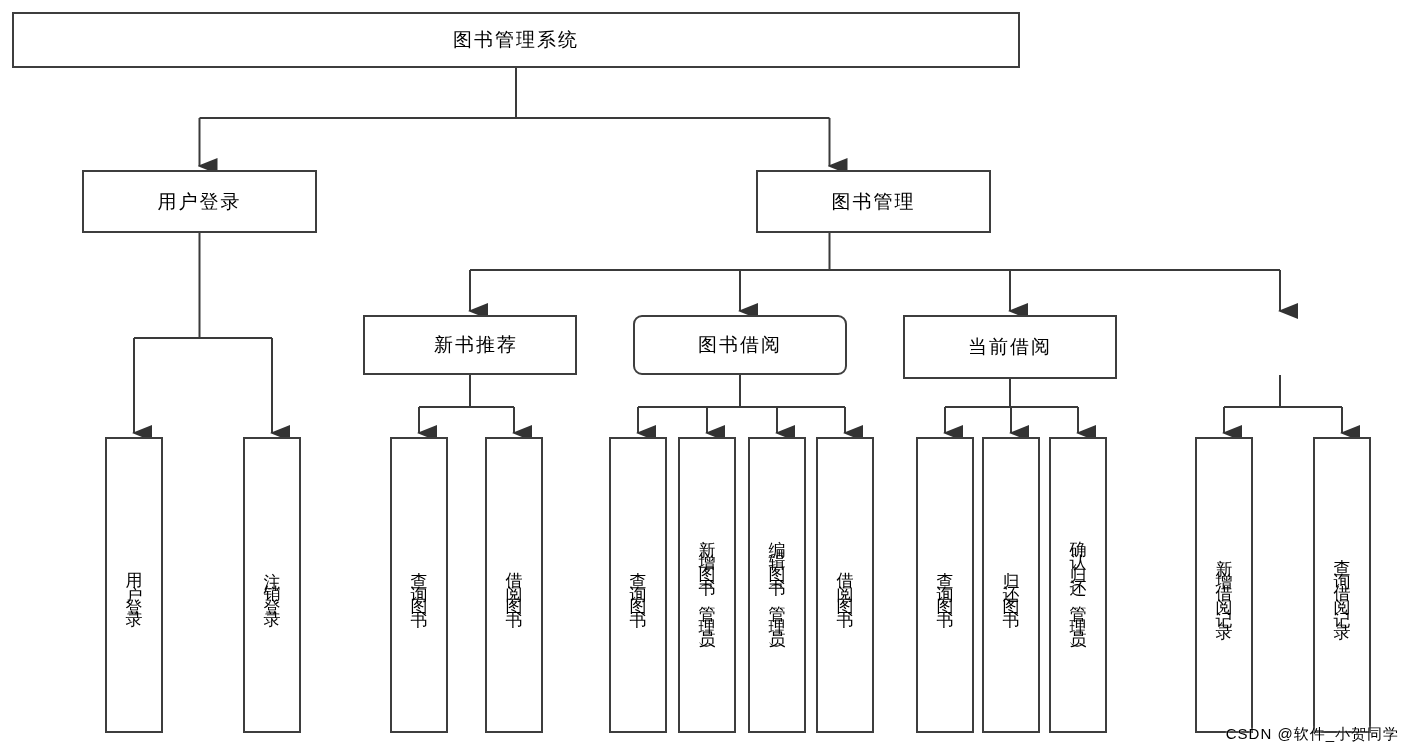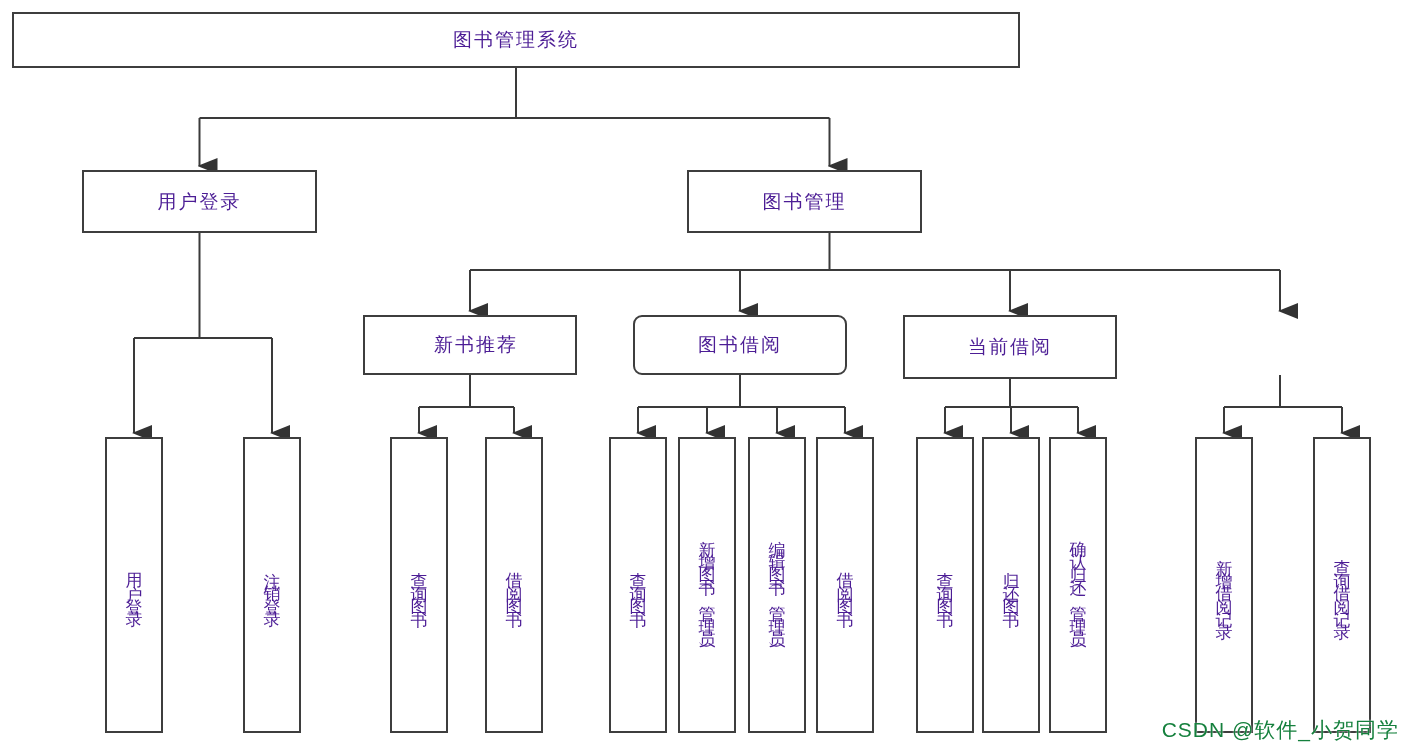--- a/index.html
+++ b/index.html
@@ -5,30 +5,30 @@
   html,body{margin:0;padding:0;background:#ffffff;}
   .canvas{
     position:relative;width:1405px;height:747px;background:#ffffff;
     font-family:"Liberation Sans","DejaVu Sans",sans-serif;overflow:hidden;
   }
   .wires{position:absolute;left:0;top:0;z-index:1;}
   .w{stroke:#3a3a3a;stroke-width:2;fill:none;}
   .node{
     position:absolute;background:#ffffff;border:2px solid #3e3e3e;
     display:flex;align-items:center;justify-content:center;
-    box-sizing:border-box;color:#4c1d95;z-index:2;
+    box-sizing:border-box;color:#000000;z-index:2;
   }
   .h .lbl{font-size:19px;letter-spacing:2px;white-space:nowrap;}
   .leaf .lbl{
     writing-mode:vertical-rl;text-orientation:mixed;
     font-size:17px;letter-spacing:13px;line-height:1;
   }
   .watermark{
     position:absolute;right:6px;bottom:3px;z-index:3;
-    font-size:21px;color:#15803d;letter-spacing:1px;white-space:nowrap;
+    font-size:15px;color:#000000;letter-spacing:1px;white-space:nowrap;
     text-shadow:0 0 2px #ffffff;
   }
 </style>
 </head>
 <body>
 
 <div class="canvas">
 
   <svg class="wires" width="1405" height="747" viewBox="0 0 1405 747">
     <defs>
@@ -85,21 +85,21 @@
     </g>
   </svg>
 
   <div class="node h" style="left:12px;top:12px;width:1008px;height:56px;">
     <span class="lbl">图书管理系统</span>
   </div>
 
   <div class="node h" style="left:82px;top:170px;width:235px;height:63px;">
     <span class="lbl">用户登录</span>
   </div>
-  <div class="node h" style="left:687px;top:170px;width:235px;height:63px;">
+  <div class="node h" style="left:756px;top:170px;width:235px;height:63px;">
     <span class="lbl">图书管理</span>
   </div>
 
   <div class="node h" style="left:363px;top:315px;width:214px;height:60px;padding-left:12px;">
     <span class="lbl">新书推荐</span>
   </div>
   <div class="node h" style="left:633px;top:315px;width:214px;height:60px;border-radius:9px;">
     <span class="lbl">图书借阅</span>
   </div>
   <div class="node h" style="left:903px;top:315px;width:214px;height:64px;">

